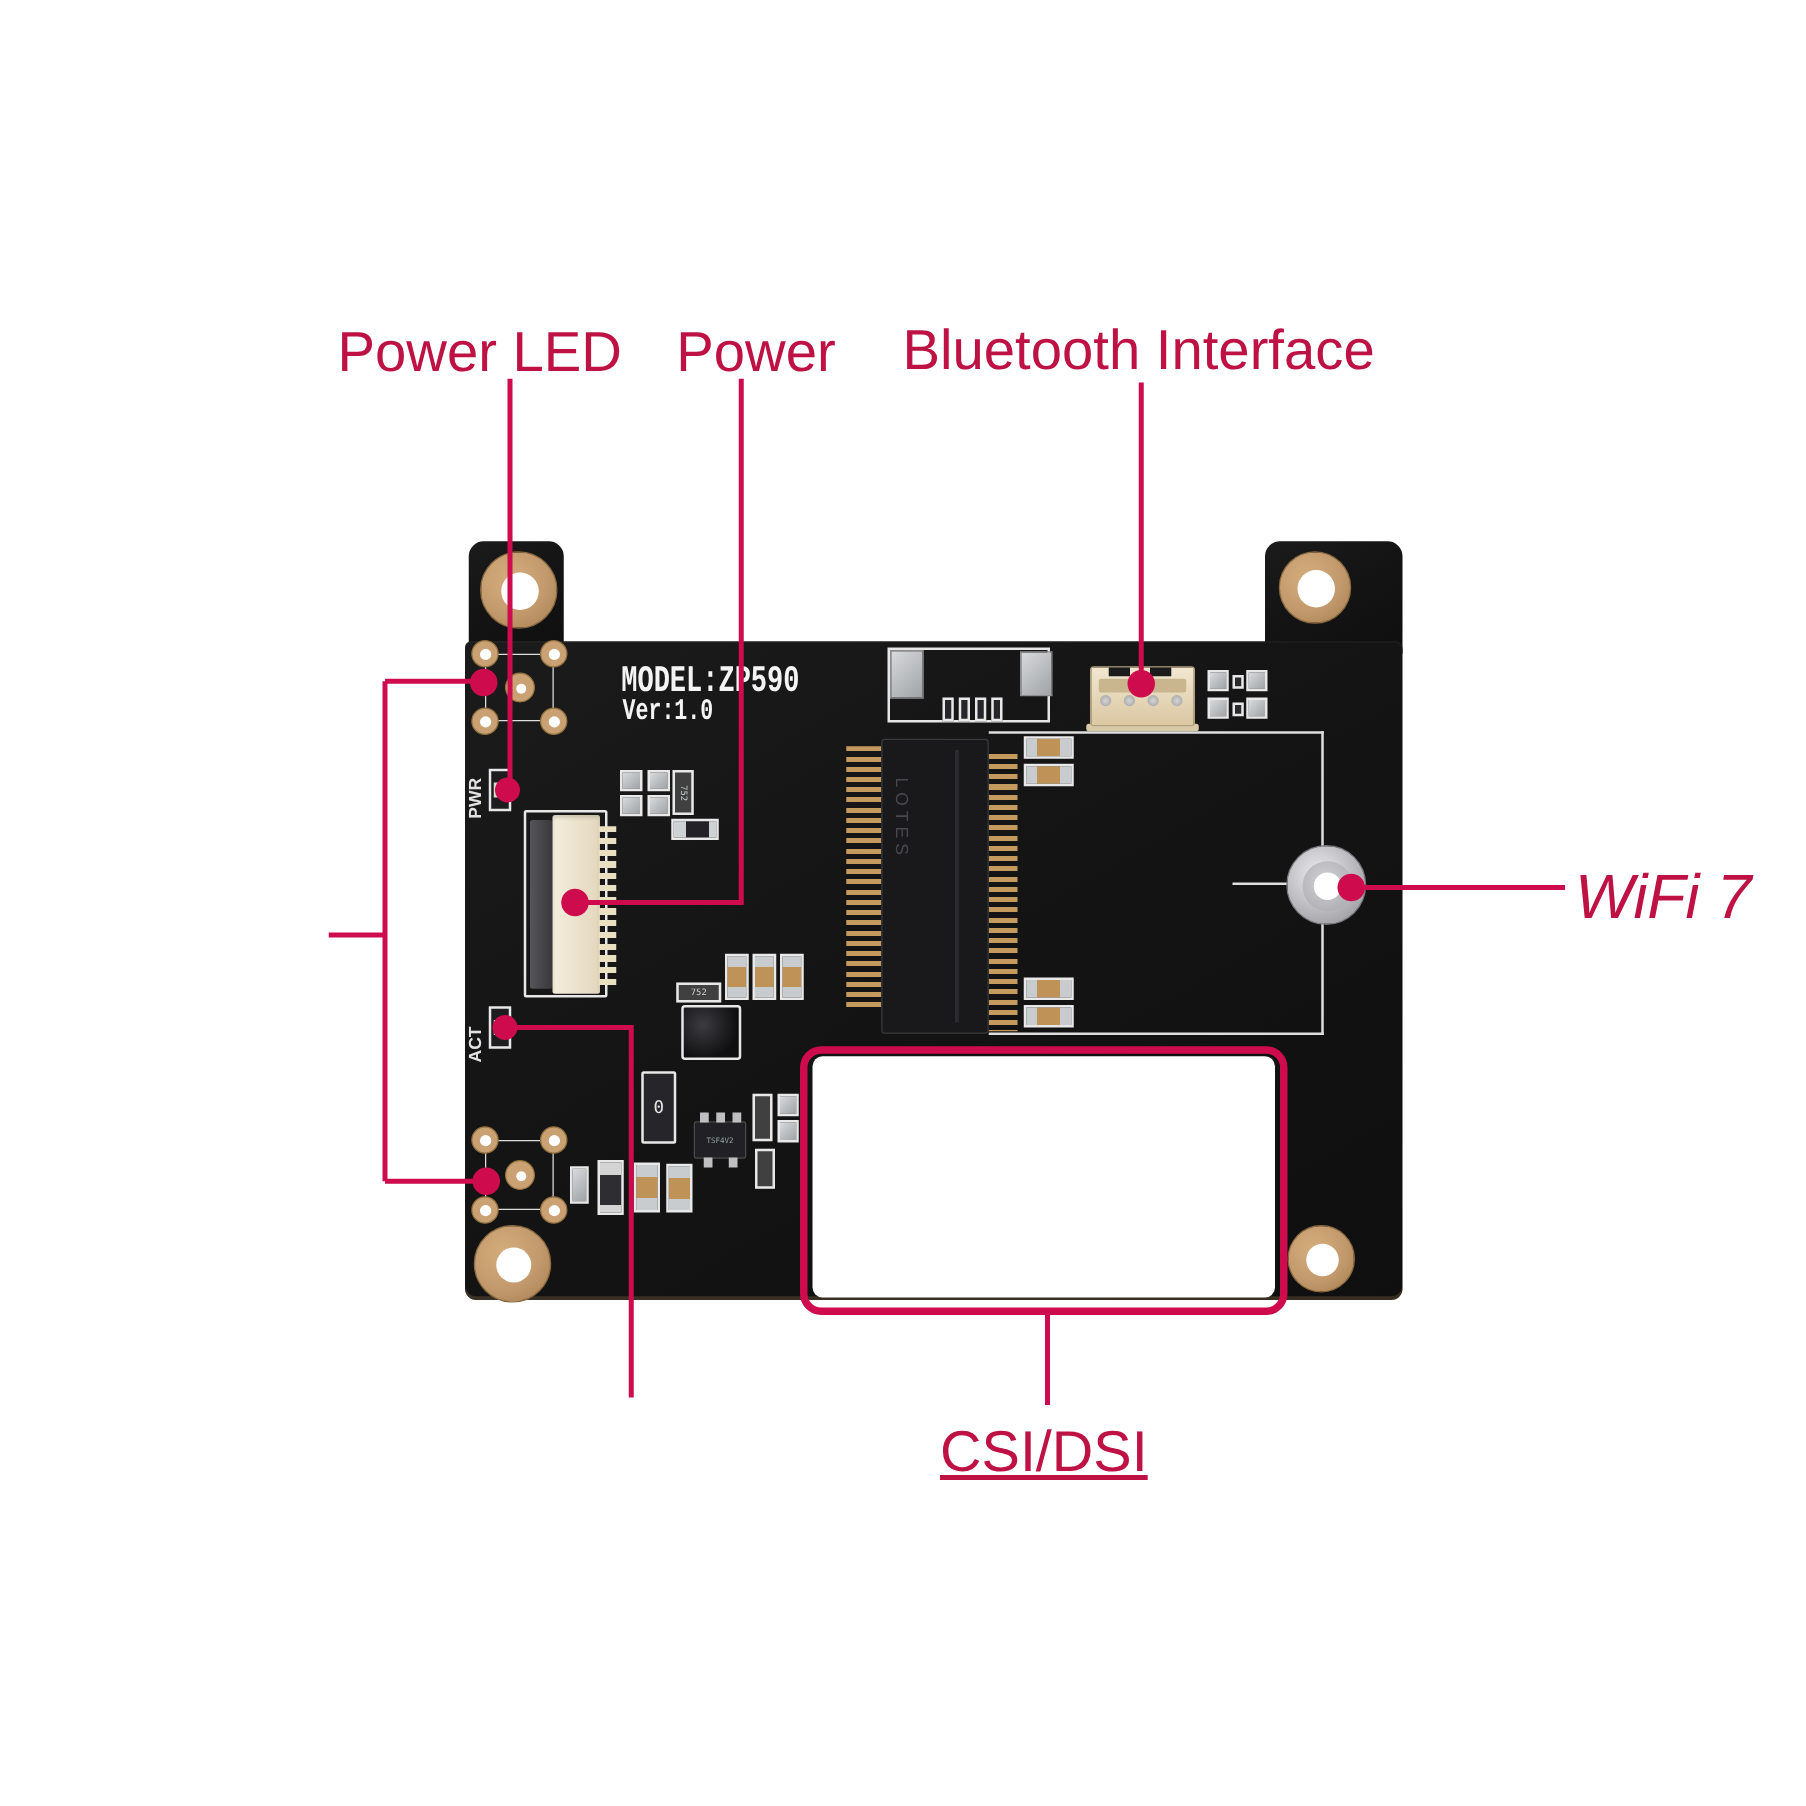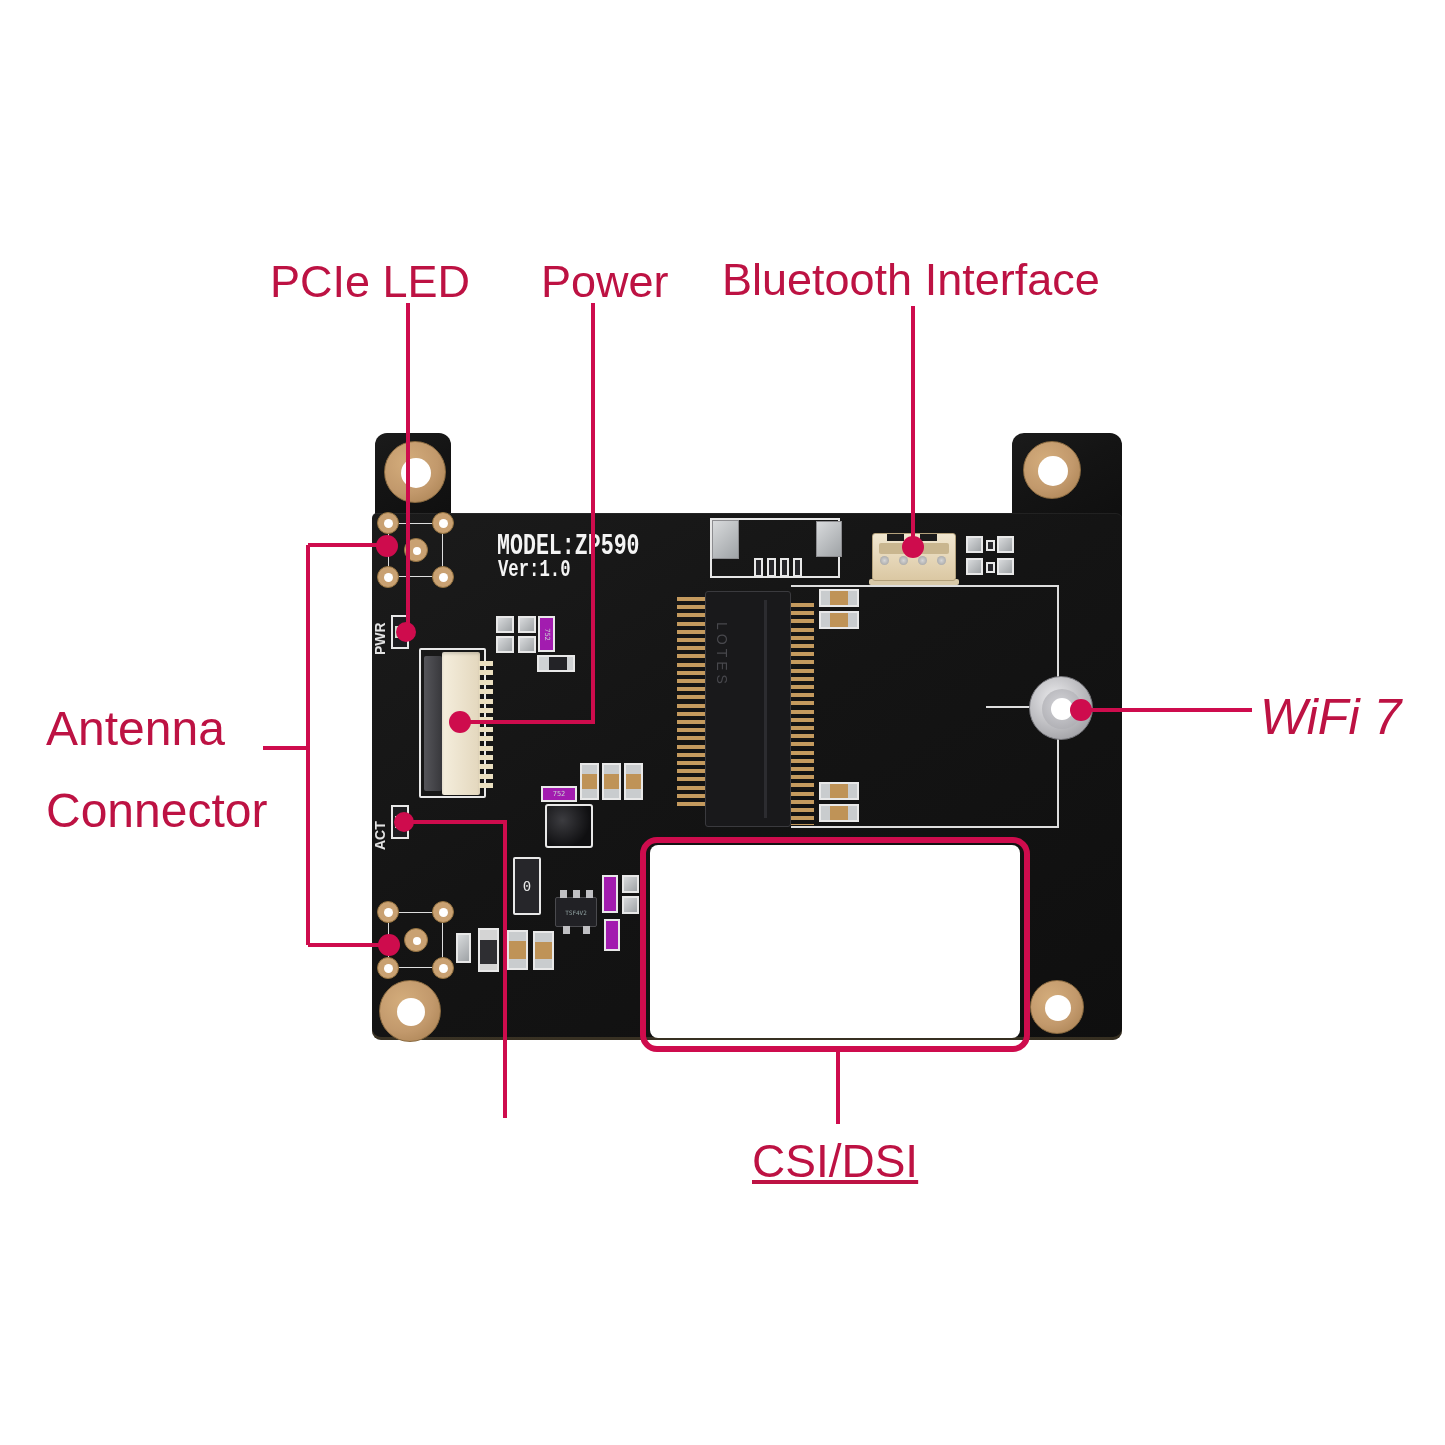--- a/index.html
+++ b/index.html
@@ -19,21 +19,21 @@
           border:1px solid #8a6a40;}
   .hole{position:absolute;border-radius:50%;background:#ffffff;}
   .ringhole{border-radius:50%;background:#c9a172;border:1px solid #93713f;}
 
   
   .silk{border:2px solid #e8e8e8;}
   .silk-line{background:#dedede;}
   .sil-fill{background:linear-gradient(135deg,#d8dadc,#9fa3a6);}
   .cap-v{background:linear-gradient(180deg,#c9ccce 0 26%,#bf9357 26% 74%,#c9ccce 74%);}
   .cap-h{background:linear-gradient(90deg,#c9ccce 0 24%,#bf9357 24% 76%,#c9ccce 76%);}
-  .res-dark{background:#a21caf;color:#c9d2d2;display:flex;align-items:center;justify-content:center;
+  .res-dark{background:#404040;color:#c9d2d2;display:flex;align-items:center;justify-content:center;
             font-family:"DejaVu Sans Mono",monospace;font-size:7px;line-height:1;}
   .vtext{writing-mode:vertical-rl;transform:rotate(180deg);color:#e2e2e2;
          font-family:"Liberation Sans",sans-serif;font-weight:bold;}
   .boardtext{color:#f4f4f4;font-family:"Liberation Mono","DejaVu Sans Mono",monospace;
              font-weight:bold;white-space:nowrap;transform:scaleX(.72);transform-origin:left top;}
 
   
   .lbl{position:absolute;color:#bd1243;font-family:"Liberation Sans",sans-serif;white-space:nowrap;z-index:8;}
   .overlay{position:absolute;left:0;top:0;z-index:6;}
 
@@ -217,23 +217,19 @@
       <circle cx="406" cy="632" r="10"></circle>
       <circle cx="460" cy="722" r="11"></circle>
       <circle cx="913" cy="547" r="11"></circle>
       <circle cx="1081" cy="710" r="11"></circle>
       <circle cx="387" cy="546" r="11"></circle>
       <circle cx="389" cy="945" r="11"></circle>
       <circle cx="404" cy="822" r="10"></circle>
     </g>
   </svg>
 
-  <div class="lbl" style="left:270px;top:256px;font-size:45px;">PCIe LED</div>
+  <div class="lbl" style="left:270px;top:256px;font-size:45px;">Power LED</div>
   <div class="lbl" style="left:541px;top:256px;font-size:45px;">Power</div>
   <div class="lbl" style="left:722px;top:254px;font-size:45px;">Bluetooth Interface</div>
-  <div class="lbl" style="left:46px;top:688px;font-size:48px;line-height:82px;">
-    <span style="display:block;">Antenna</span>
-    <span style="display:block;">Connector</span>
-  </div>
   <div class="lbl" style="left:1260px;top:688px;font-size:50px;font-style:italic;">WiFi 7</div>
   <div class="lbl" style="left:752px;top:1134px;font-size:46px;text-decoration:underline;">CSI/DSI</div>
 
 </div>
 
 </body></html>

